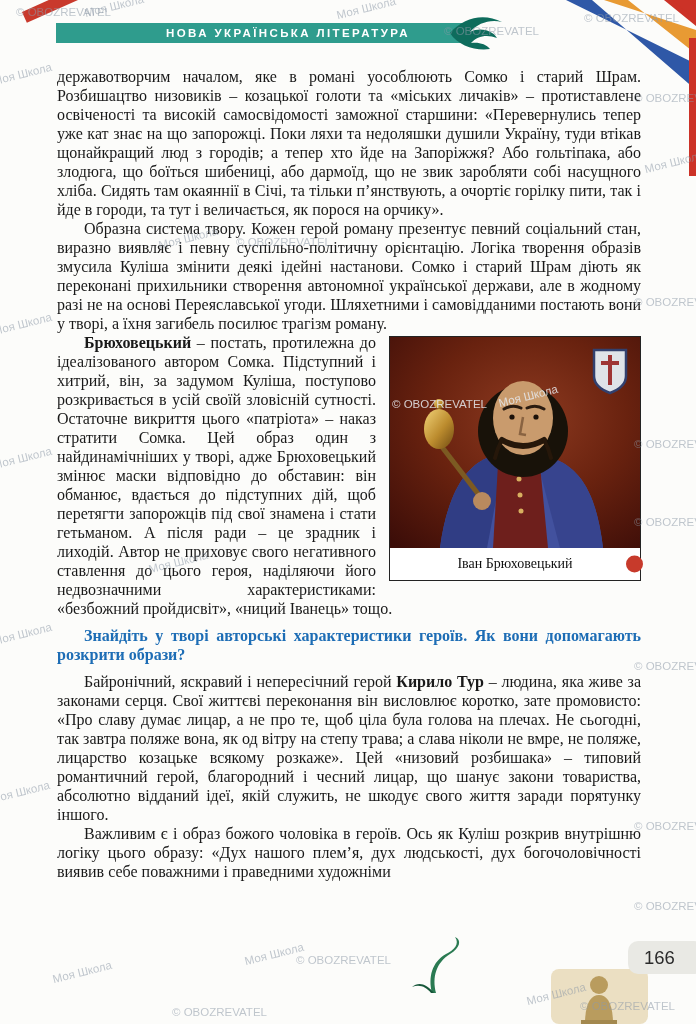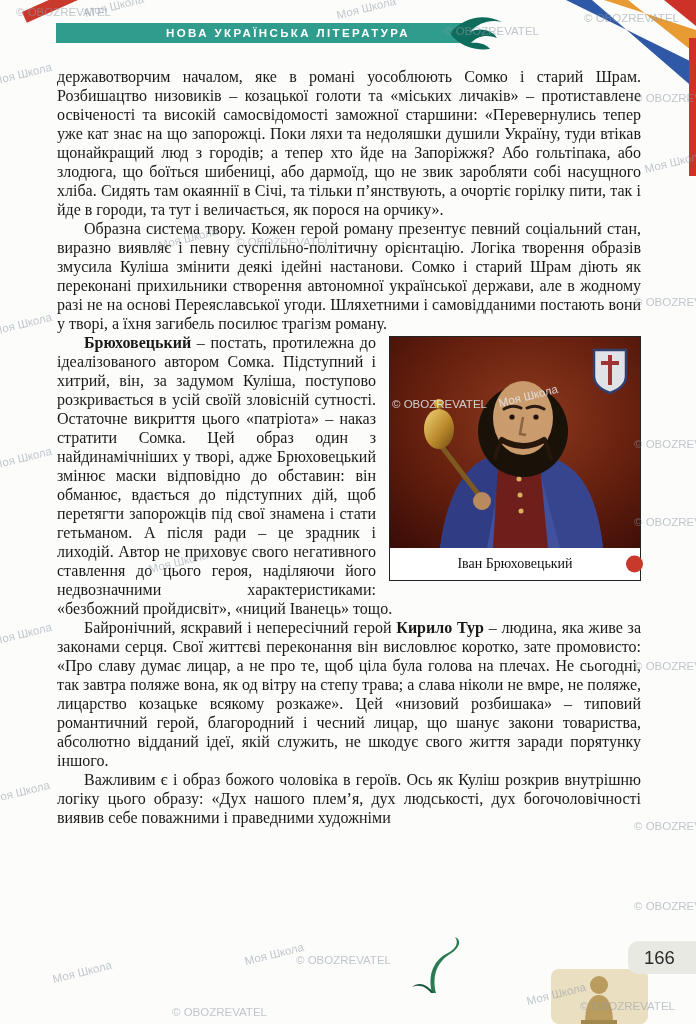--- a/index.html
+++ b/index.html
@@ -92,20 +92,21 @@
       <circle cx="92" cy="164" r="9" fill="#b98a5e"></circle>
     </svg>
     <figcaption class="caption">
       <span>Іван Брюховецький</span>
       <span class="red-dot"></span>
     </figcaption>
   </figure>
 
   <p class="para"><span class="name-ital">Брюховецький</span> <span>– постать, протилежна до ідеалізованого автором Сомка. Підступний і хитрий, він, за задумом Куліша, поступово розкривається в усій своїй зловісній сутності. Остаточне викриття цього «патріота» – наказ стратити Сомка. Цей образ один з найдинамічніших у творі, адже Брюховецький змінює маски відповідно до обставин: він обманює, вдається до підступних дій, щоб перетягти запорожців під свої знамена і стати гетьманом. А після ради – це зрадник і лиходій. Автор не приховує свого негативного ставлення до цього героя, наділяючи його недвозначними характеристиками: «безбожний пройдисвіт», «ниций Іванець» тощо.</span></p>
 
+  <p class="question">Знайдіть у творі авторські характеристики героїв. Як вони допомагають розкрити образи?</p>
 
   <p class="para"><span>Байронічний, яскравий і непересічний герой</span> <span class="name-ital">Кирило Тур</span> <span>– людина, яка живе за законами серця. Свої життєві переконання він висловлює коротко, зате промовисто: «Про славу думає лицар, а не про те, щоб ціла була голова на плечах. Не сьогодні, так завтра поляже вона, як од вітру на степу трава; а слава ніколи не вмре, не поляже, лицарство козацьке всякому розкаже». Цей «низовий розбишака» – типовий романтичний герой, благородний і чесний лицар, що шанує закони товариства, абсолютно відданий ідеї, якій служить, не шкодує свого життя заради порятунку іншого.</span></p>
 
   <p class="para">Важливим є і образ божого чоловіка в героїв. Ось як Куліш розкрив внутрішню логіку цього образу: «Дух нашого плем’я, дух людськості, дух богочоловічності виявив себе поважними і праведними художніми</p>
 </main>
 
 <svg class="footer-flourish" viewBox="0 0 56 56" xmlns="http://www.w3.org/2000/svg">
   <path d="M26,56 C22,40 26,26 40,17 C50,11 52,3 45,0 C50,7 44,13 36,17 C22,25 18,40 22,56 Z" fill="#2a7a52"></path>
   <path d="M24,56 C16,46 8,45 2,50 C10,47 16,50 21,56 Z" fill="#17573a"></path>
 </svg>

